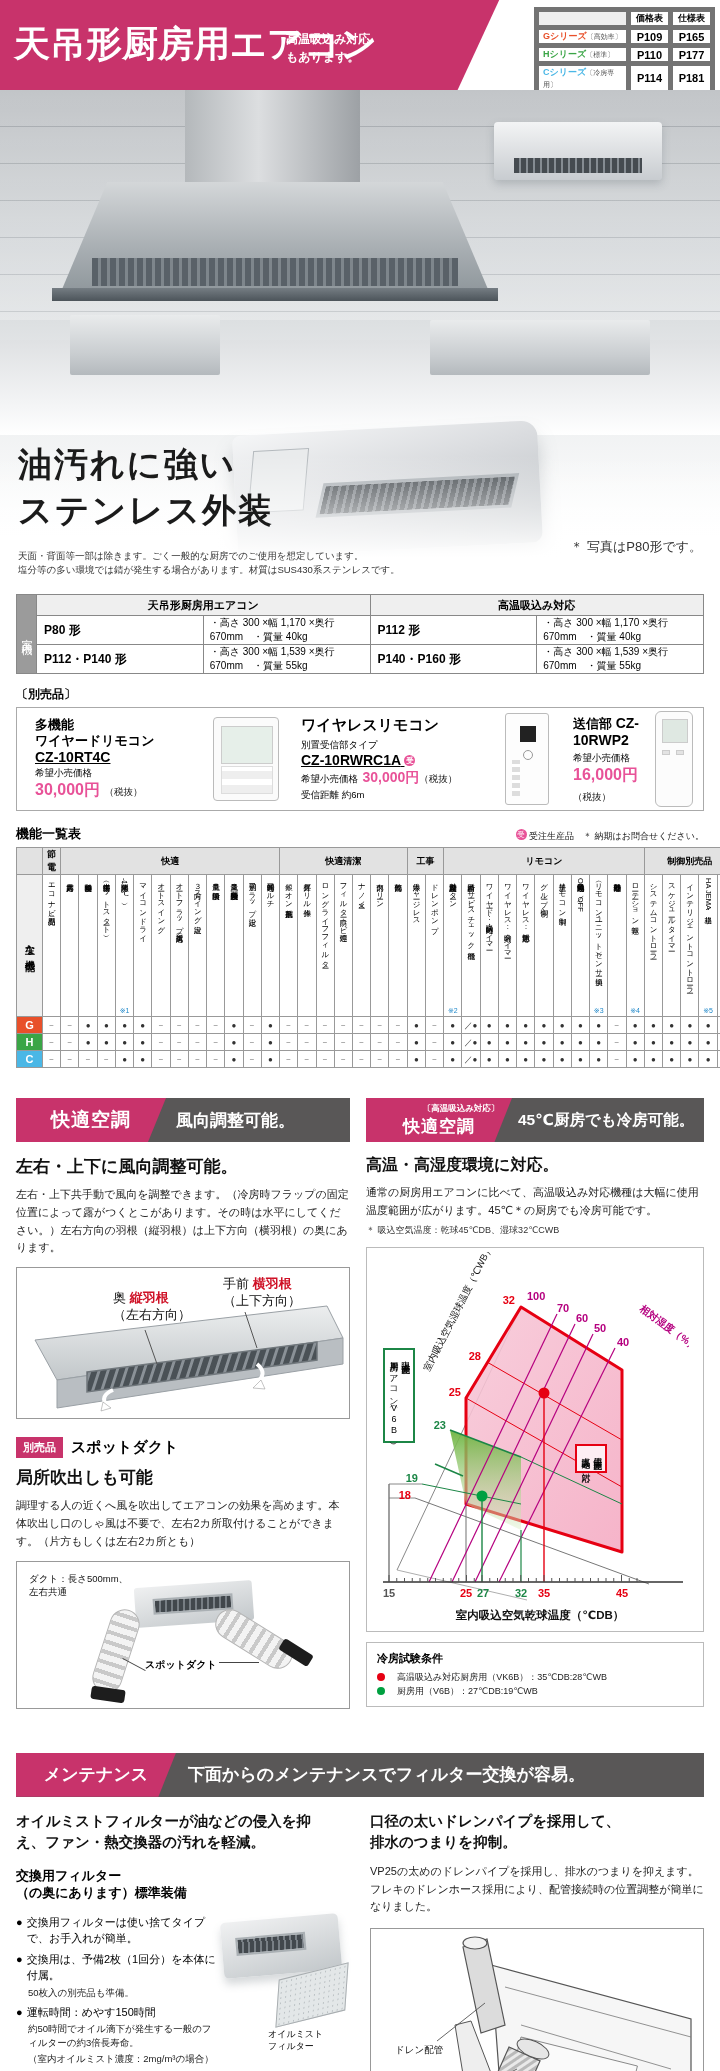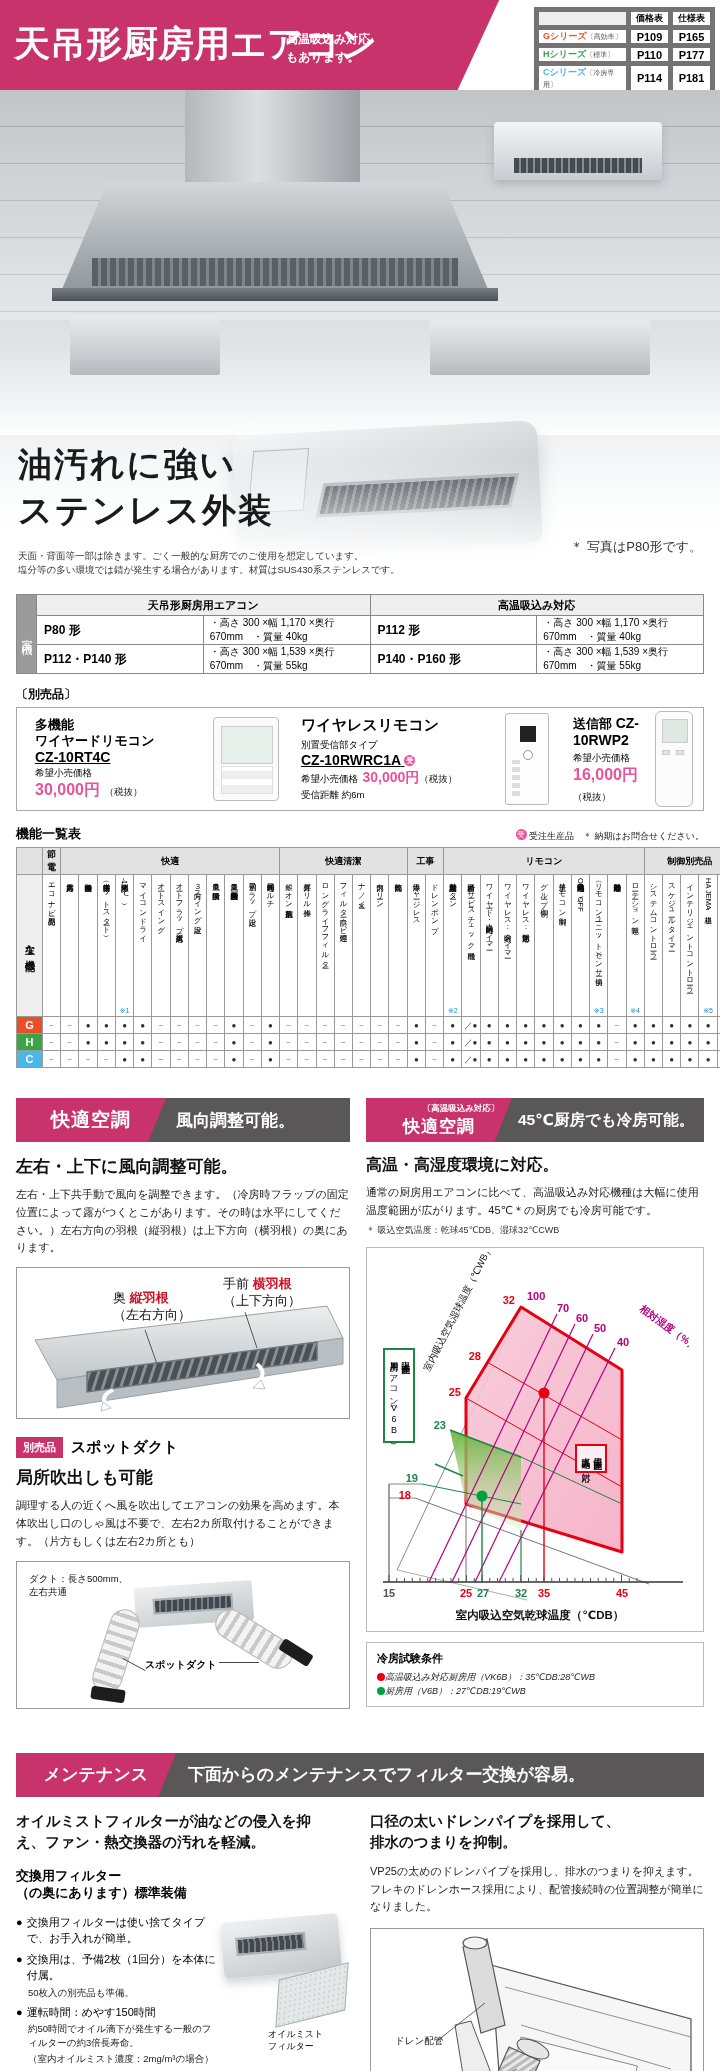--- a/index.html
+++ b/index.html
@@ -116,21 +116,21 @@
   .duct-lbl{position:absolute;left:128px;top:96px;font-size:10px;font-weight:bold;}
   .leader{position:absolute;background:#444;}
 
   .chart-box{border:1px solid #bbb;margin-top:10px;position:relative;padding:4px 0 2px 10px;background:#fff;}
   .ax-title{text-align:center;font-size:11.5px;font-weight:bold;margin:0 0 6px 0;color:#111;}
   .vlabel{position:absolute;display:flex;flex-direction:row;gap:2px;background:#fff;border:2px solid #1c8646;padding:4px 3px;}
   .vlabel span{writing-mode:vertical-rl;text-orientation:upright;font-size:9px;line-height:1.1;letter-spacing:1px;}
   .vlabel.pink{border-color:#e60012;background:#fdeef3;}
   .legend-box{border:1px solid #bbb;margin-top:10px;padding:8px 10px;background:#fff;}
   .legend-title{font-size:11px;font-weight:bold;margin-bottom:4px;}
-  .legend-row{font-size:9px;color:#222;line-height:1.6;display:flex;align-items:center;gap:0;font-style:italic;}
+  .legend-row{font-size:9px;color:#222;line-height:1.6;display:flex;align-items:center;gap:12px;}
   .ldot{width:8px;height:8px;border-radius:50%;display:inline-block;flex:none;}
 
   
   .mt{margin:44px 16px 0 16px;}
   .mt-band{display:flex;height:44px;background:#595757;}
   .mt-band .mg{background:#c8336b;color:#fff;font-size:17px;font-weight:bold;display:flex;align-items:center;justify-content:center;width:160px;clip-path:polygon(0 0,100% 0,89% 100%,0 100%);flex:none;}
   .mt-band .rest{color:#fff;font-size:17px;font-weight:bold;display:flex;align-items:center;padding-left:12px;}
   .mt-cols{display:flex;gap:20px;margin-top:14px;}
   .mt-col{width:334px;flex:none;}
   .mt-h{font-size:14.5px;font-weight:bold;line-height:1.45;color:#111;}
@@ -823,21 +823,21 @@
             <polygon points="92,18 116,10 134,96 110,104" fill="#dcdcdc" stroke="#555" stroke-width="1.2"></polygon>
             <ellipse cx="104" cy="14" rx="12" ry="6" fill="#f2f2f2" stroke="#555" stroke-width="1.2"></ellipse>
             <rect x="138" y="118" width="34" height="64" fill="url(#ribs)" stroke="#555" stroke-width="1.2" transform="rotate(24 138 118)"></rect>
             <ellipse cx="162" cy="120" rx="17" ry="8" fill="#e6e6e6" stroke="#555" stroke-width="1" transform="rotate(24 162 120)"></ellipse>
             <ellipse cx="186" cy="182" rx="15" ry="7" fill="#cfcfcf" stroke="#555" stroke-width="1.5" transform="rotate(24 186 182)"></ellipse>
             <line x1="66" y1="112" x2="114" y2="74" stroke="#555" stroke-width="0.9"></line>
             <line x1="62" y1="182" x2="146" y2="140" stroke="#555" stroke-width="0.9"></line>
             <line x1="84" y1="206" x2="160" y2="164" stroke="#555" stroke-width="0.9"></line>
             <line x1="116" y1="240" x2="186" y2="186" stroke="#555" stroke-width="0.9"></line>
           </svg>
-          <div class="dlabel" style="left:24px;top:106px;">ドレン配管</div>
+          <div class="dlabel" style="left:24px;top:115px;">ドレン配管</div>
           
           
           
         </div>
       </div>
     </div>
   </div>
 
 </div>
 

